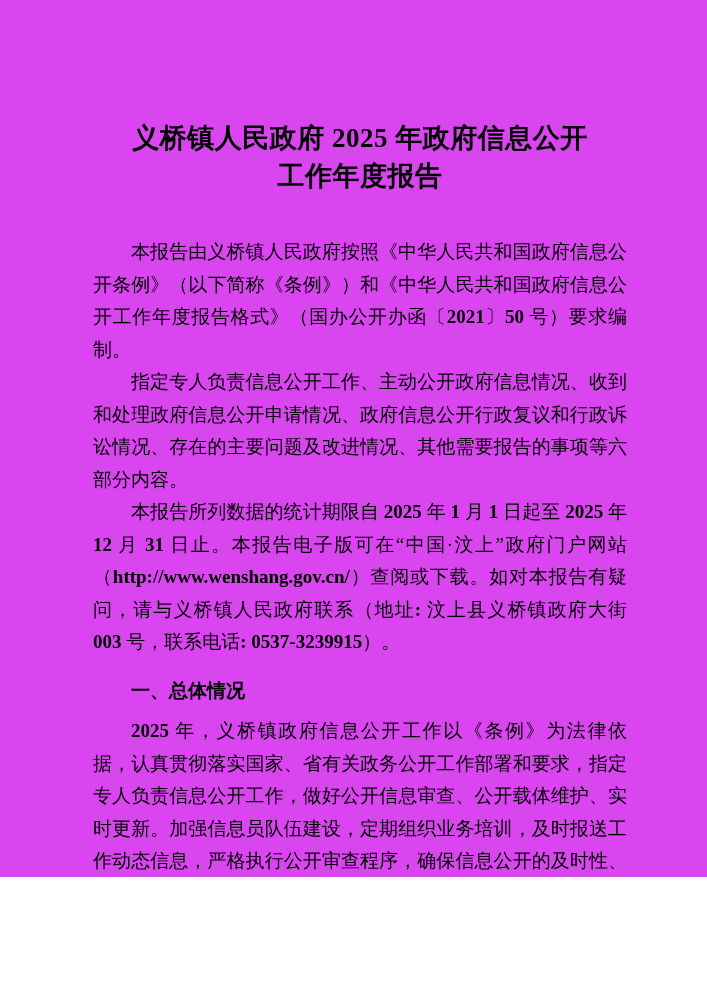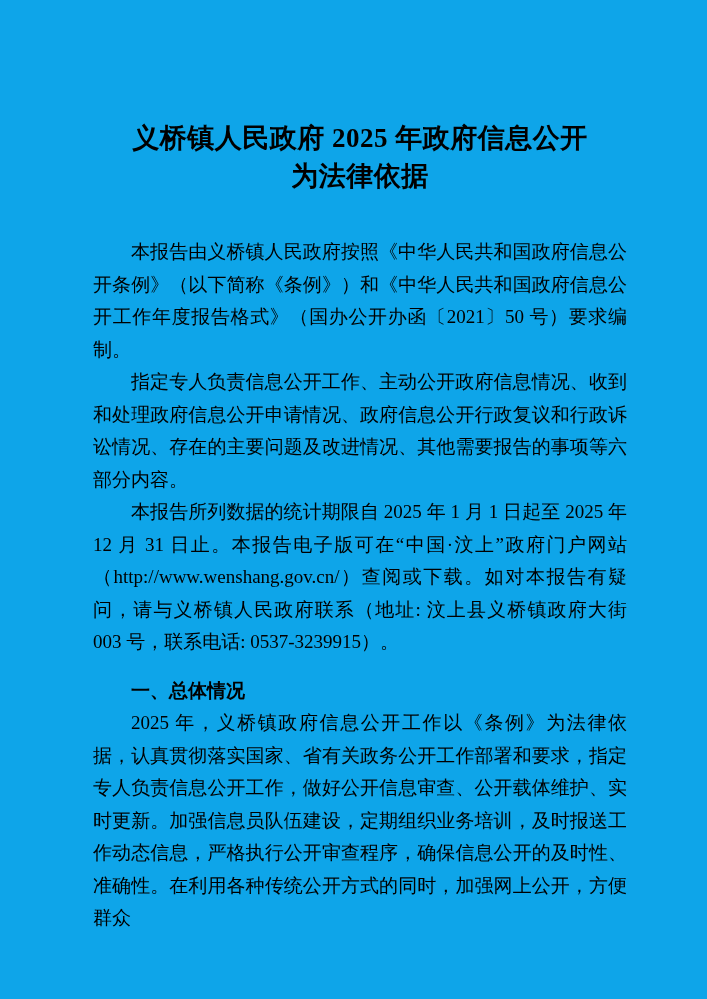--- a/index.html
+++ b/index.html
@@ -3,23 +3,23 @@
 <meta charset="utf-8">
 <style>
   html, body {
     margin: 0;
     padding: 0;
     background: #ffffff;
   }
   .page {
     position: relative;
     width: 707px;
-    height: 999px;
+    height: 877px;
     margin: 0 auto;
-    background: #0ea5e9;
+    background: #d946ef;
     color: #000000;
     box-sizing: border-box;
     padding: 119px 80px 8px 93px;
     overflow: hidden;
     font-family: "Liberation Serif", "DejaVu Serif", serif;
   }
   .doc-title {
     margin: 0 0 41px 0;
     font-size: 27px;
     font-weight: bold;
@@ -36,39 +36,39 @@
   .doc-para {
     margin: 0;
     font-size: 19px;
     line-height: 32.5px;
     text-align: justify;
     text-justify: inter-character;
     text-indent: 2em;
     letter-spacing: 0;
   }
   .doc-heading {
-    margin: 16px 0 0 0;
+    margin: 16px 0 8px 0;
     font-size: 19px;
     line-height: 32.5px;
     font-weight: bold;
     font-family: "Liberation Sans", "DejaVu Sans", sans-serif;
     text-indent: 2em;
   }
   .ascii {
     font-family: "Liberation Serif", "DejaVu Serif", serif;
-    font-weight: normal;
+    font-weight: bold;
   }
 </style>
 </head>
 <body>
 
 <div class="page">
   <h1 class="doc-title">
     <span class="title-line">义桥镇人民政府 2025 年政府信息公开</span>
-    <span class="title-line">为法律依据</span>
+    <span class="title-line">工作年度报告</span>
   </h1>
   <div class="doc-body" id="paragraphs">
       <p class="doc-para">本报告由义桥镇人民政府按照《中华人民共和国政府信息公开条例》（以下简称《条例》）和《中华人民共和国政府信息公开工作年度报告格式》（国办公开办函〔<span class="ascii">2021</span>〕<span class="ascii">50</span> 号）要求编制。</p>
       <p class="doc-para">指定专人负责信息公开工作、主动公开政府信息情况、收到和处理政府信息公开申请情况、政府信息公开行政复议和行政诉讼情况、存在的主要问题及改进情况、其他需要报告的事项等六部分内容。</p>
       <p class="doc-para">本报告所列数据的统计期限自 <span class="ascii">2025</span> 年 <span class="ascii">1</span> 月 <span class="ascii">1</span> 日起至 <span class="ascii">2025</span> 年 <span class="ascii">12</span> 月 <span class="ascii">31</span> 日止。本报告电子版可在“中国·汶上”政府门户网站（<span class="ascii">http://www.wenshang.gov.cn/</span>）查阅或下载。如对本报告有疑问，请与义桥镇人民政府联系（地址<span class="ascii">:</span> 汶上县义桥镇政府大街 <span class="ascii">003</span> 号，联系电话<span class="ascii">:</span> <span class="ascii">0537-3239915</span>）。</p>
       <p class="doc-heading">一、总体情况</p>
       <p class="doc-para"><span class="ascii">2025</span> 年，义桥镇政府信息公开工作以《条例》为法律依据，认真贯彻落实国家、省有关政务公开工作部署和要求，指定专人负责信息公开工作，做好公开信息审查、公开载体维护、实时更新。加强信息员队伍建设，定期组织业务培训，及时报送工作动态信息，严格执行公开审查程序，确保信息公开的及时性、准确性。在利用各种传统公开方式的同时，加强网上公开，方便群众</p>
     </div>
 </div>
 

